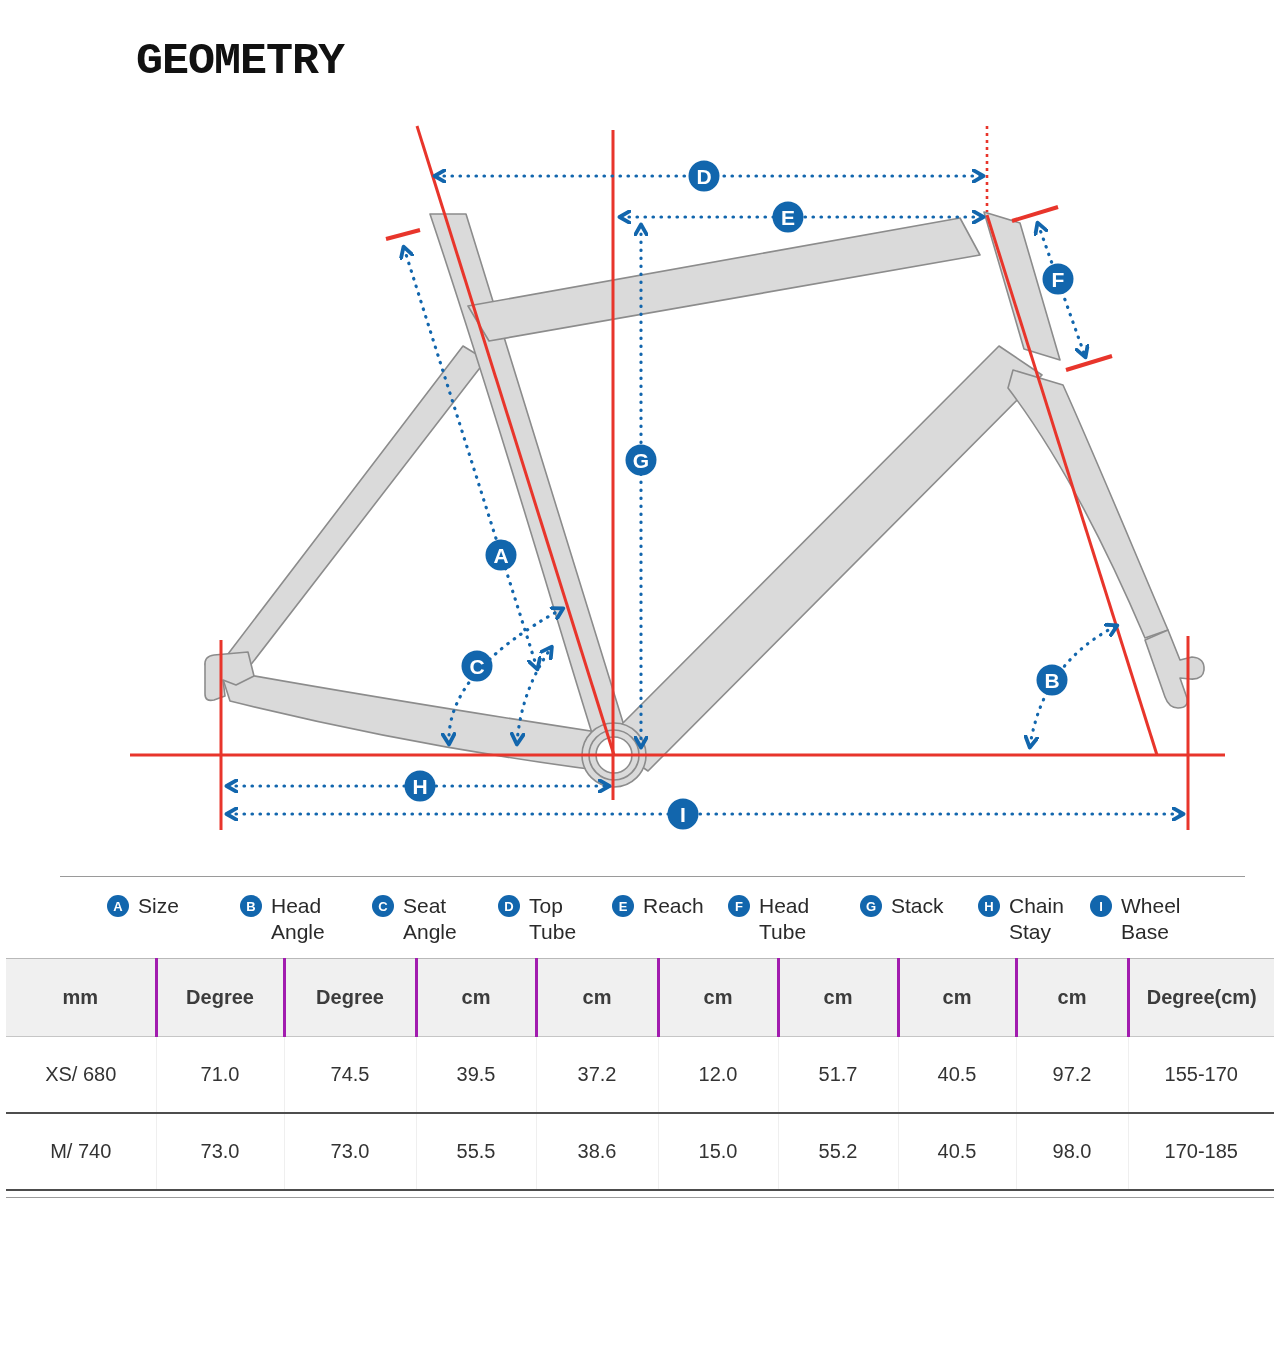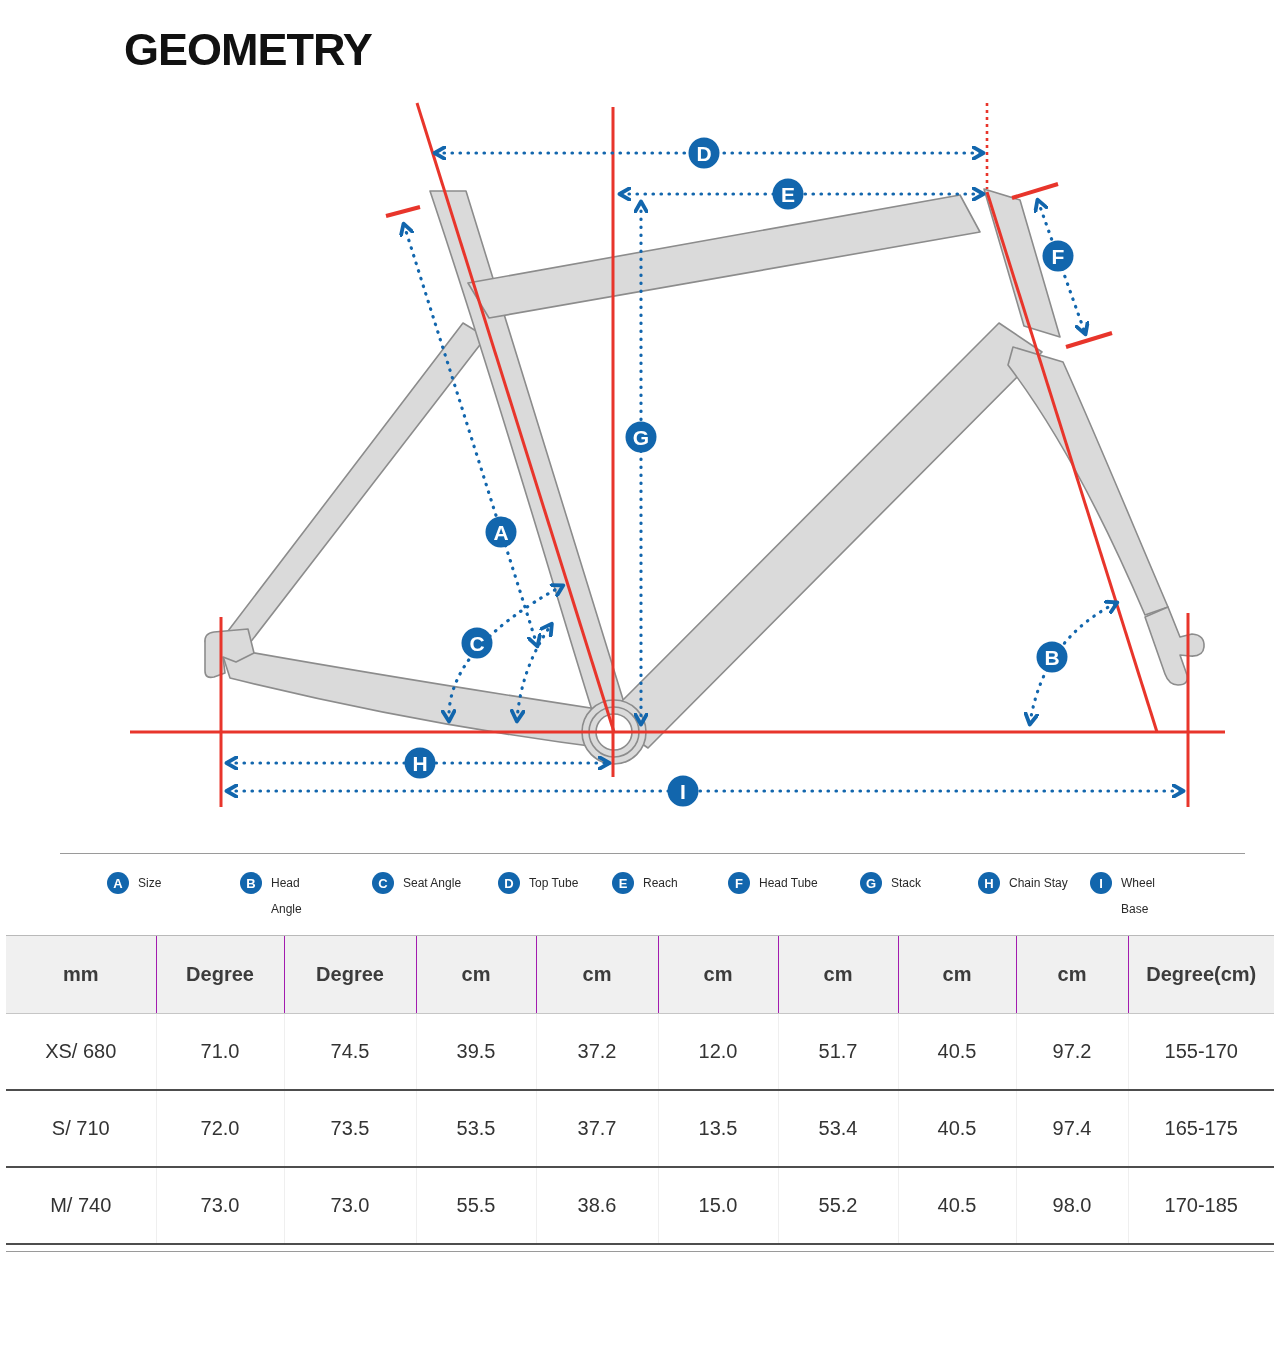--- a/index.html
+++ b/index.html
@@ -2,50 +2,50 @@
 <html><head>
 <meta charset="utf-8">
 <style>
   html,body{margin:0;padding:0;background:#ffffff;}
   .page{
     width:1280px;height:1362px;margin:0 auto;background:#fff;
     font-family:"Liberation Sans","DejaVu Sans",sans-serif;color:#222;
     position:relative;overflow:hidden;
   }
   h1.title{
-    margin:4px;padding:20px 16px 0 120px;
+    margin:16px;padding:20px 16px 0 120px;
     font-size:45px;font-weight:900;letter-spacing:-1px;color:#111;
-    font-family:Liberation Sans, sans-serif;
+    font-family:Liberation Mono, monospace;
   }
   .diagram-wrap{width:1280px;height:773px;margin-top:2px;}
   
   .legend{position:relative;width:1280px;height:82px;}
   .legend .rule{position:absolute;left:60px;top:0;width:1185px;height:0;border-top:1px solid #9a9a9a;}
   .legend-item{position:absolute;top:17px;display:flex;align-items:flex-start;gap:9px;}
   .lg-circle{
     flex:0 0 auto;width:22px;height:22px;border-radius:50%;background:#1266ad;color:#fff;
     display:flex;align-items:center;justify-content:center;
     font-size:13px;font-weight:bold;margin-top:2px;
   }
-  .lg-label{font-size:12px;line-height:26px;color:#2a2a2a;max-width:60px;}
+  .lg-label{font-size:21px;line-height:26px;color:#2a2a2a;max-width:60px;}
   .lg-label.wide{max-width:120px;}
   
   table.geo{
     width:1268px;margin:0 6px;border-collapse:collapse;table-layout:fixed;
     font-size:20px;color:#333;
   }
   table.geo col.c1{width:150px}  table.geo col.c2{width:128px}
   table.geo col.c3{width:132px}  table.geo col.c4{width:120px}
   table.geo col.c5{width:122px}  table.geo col.c6{width:120px}
   table.geo col.c7{width:120px}  table.geo col.c8{width:118px}
   table.geo col.c9{width:112px}  table.geo col.c10{width:146px}
   table.geo thead th{
     background:#f0f0f0;font-weight:bold;color:#3c3c3c;height:75px;
     border-top:1px solid #b9b9b9;border-bottom:1px solid #c6c6c6;
-    border-left:1px solid #a21caf;text-align:center;
+    border-left:3px solid #a21caf;text-align:center;
   }
   table.geo thead th:first-child{border-left:none;}
   table.geo tbody td{
     height:73px;text-align:center;border-bottom:2px solid #4d4d4d;
     border-left:1px solid #efefef;background:#fff;margin-top:32px;
   }
   table.geo tbody td:first-child{border-left:none;}
   .table-endline{width:1268px;margin:6px 6px 0 6px;border-top:1px solid #9a9a9a;}
 </style>
 </head>
@@ -247,32 +247,20 @@
         <td>74.5</td>
         <td>39.5</td>
         <td>37.2</td>
         <td>12.0</td>
         <td>51.7</td>
         <td>40.5</td>
         <td>97.2</td>
         <td>155-170</td>
       </tr>
       <tr>
-        <td>S/ 710</td>
-        <td>72.0</td>
-        <td>73.5</td>
-        <td>53.5</td>
-        <td>37.7</td>
-        <td>13.5</td>
-        <td>53.4</td>
-        <td>40.5</td>
-        <td>97.4</td>
-        <td>165-175</td>
-      </tr>
-      <tr>
         <td>M/ 740</td>
         <td>73.0</td>
         <td>73.0</td>
         <td>55.5</td>
         <td>38.6</td>
         <td>15.0</td>
         <td>55.2</td>
         <td>40.5</td>
         <td>98.0</td>
         <td>170-185</td>

